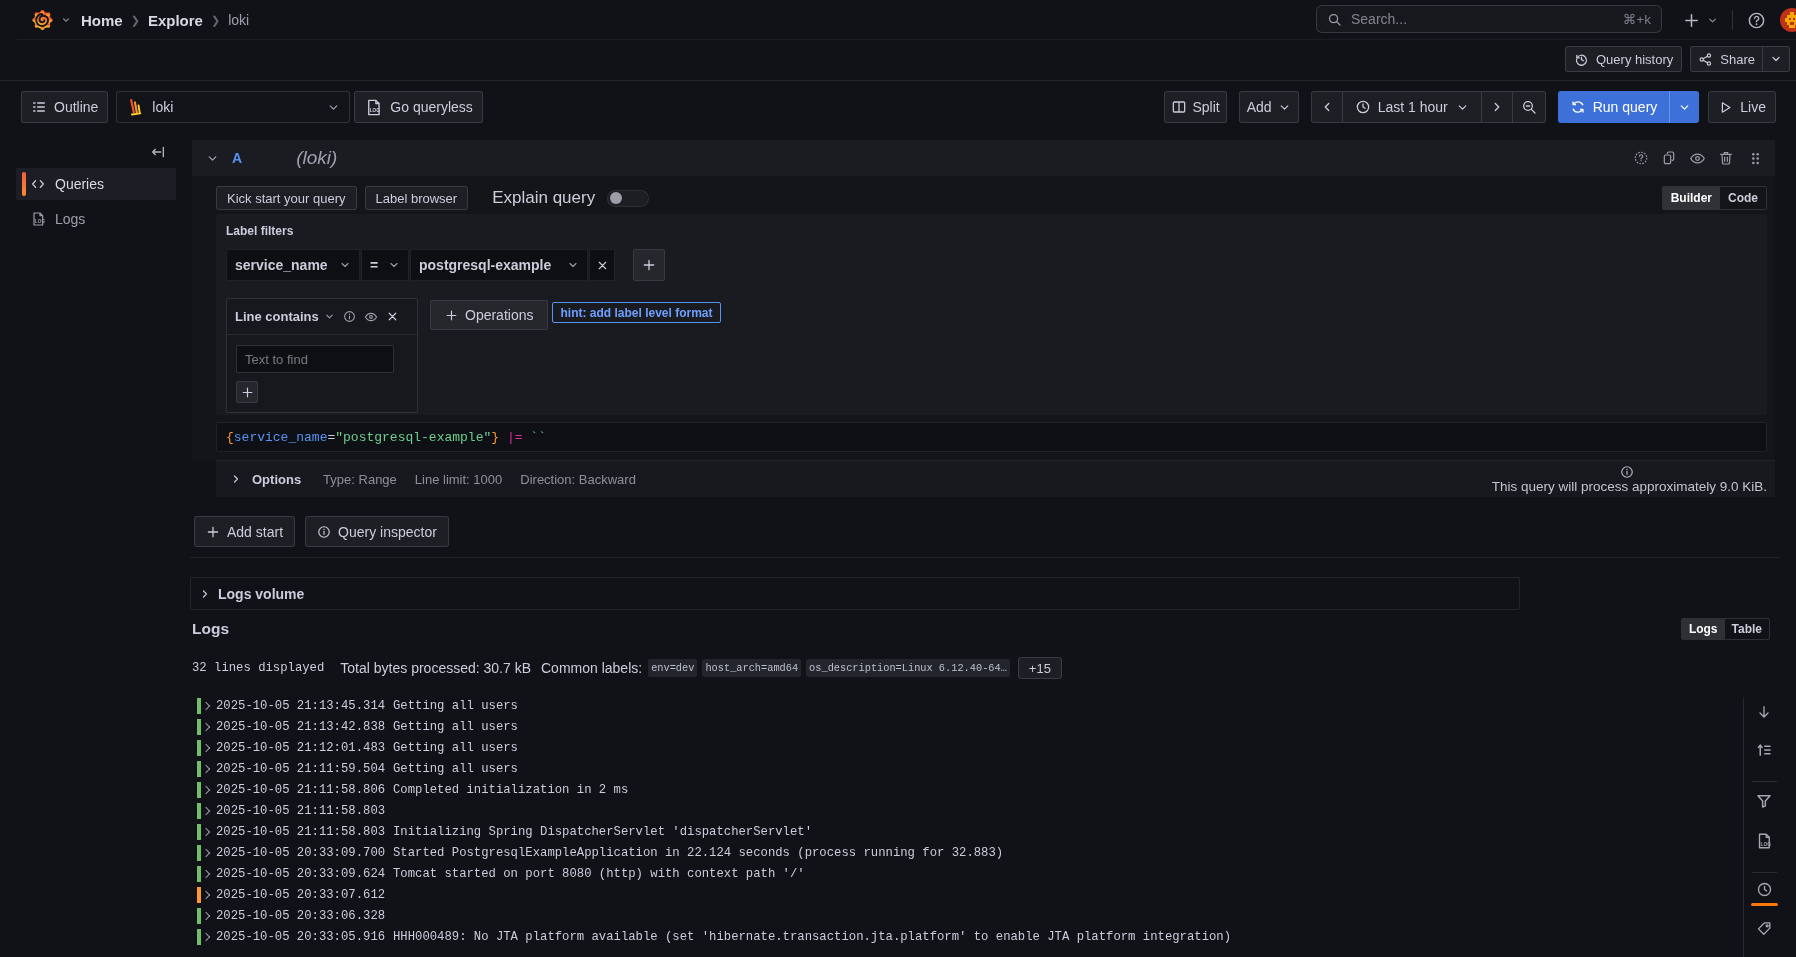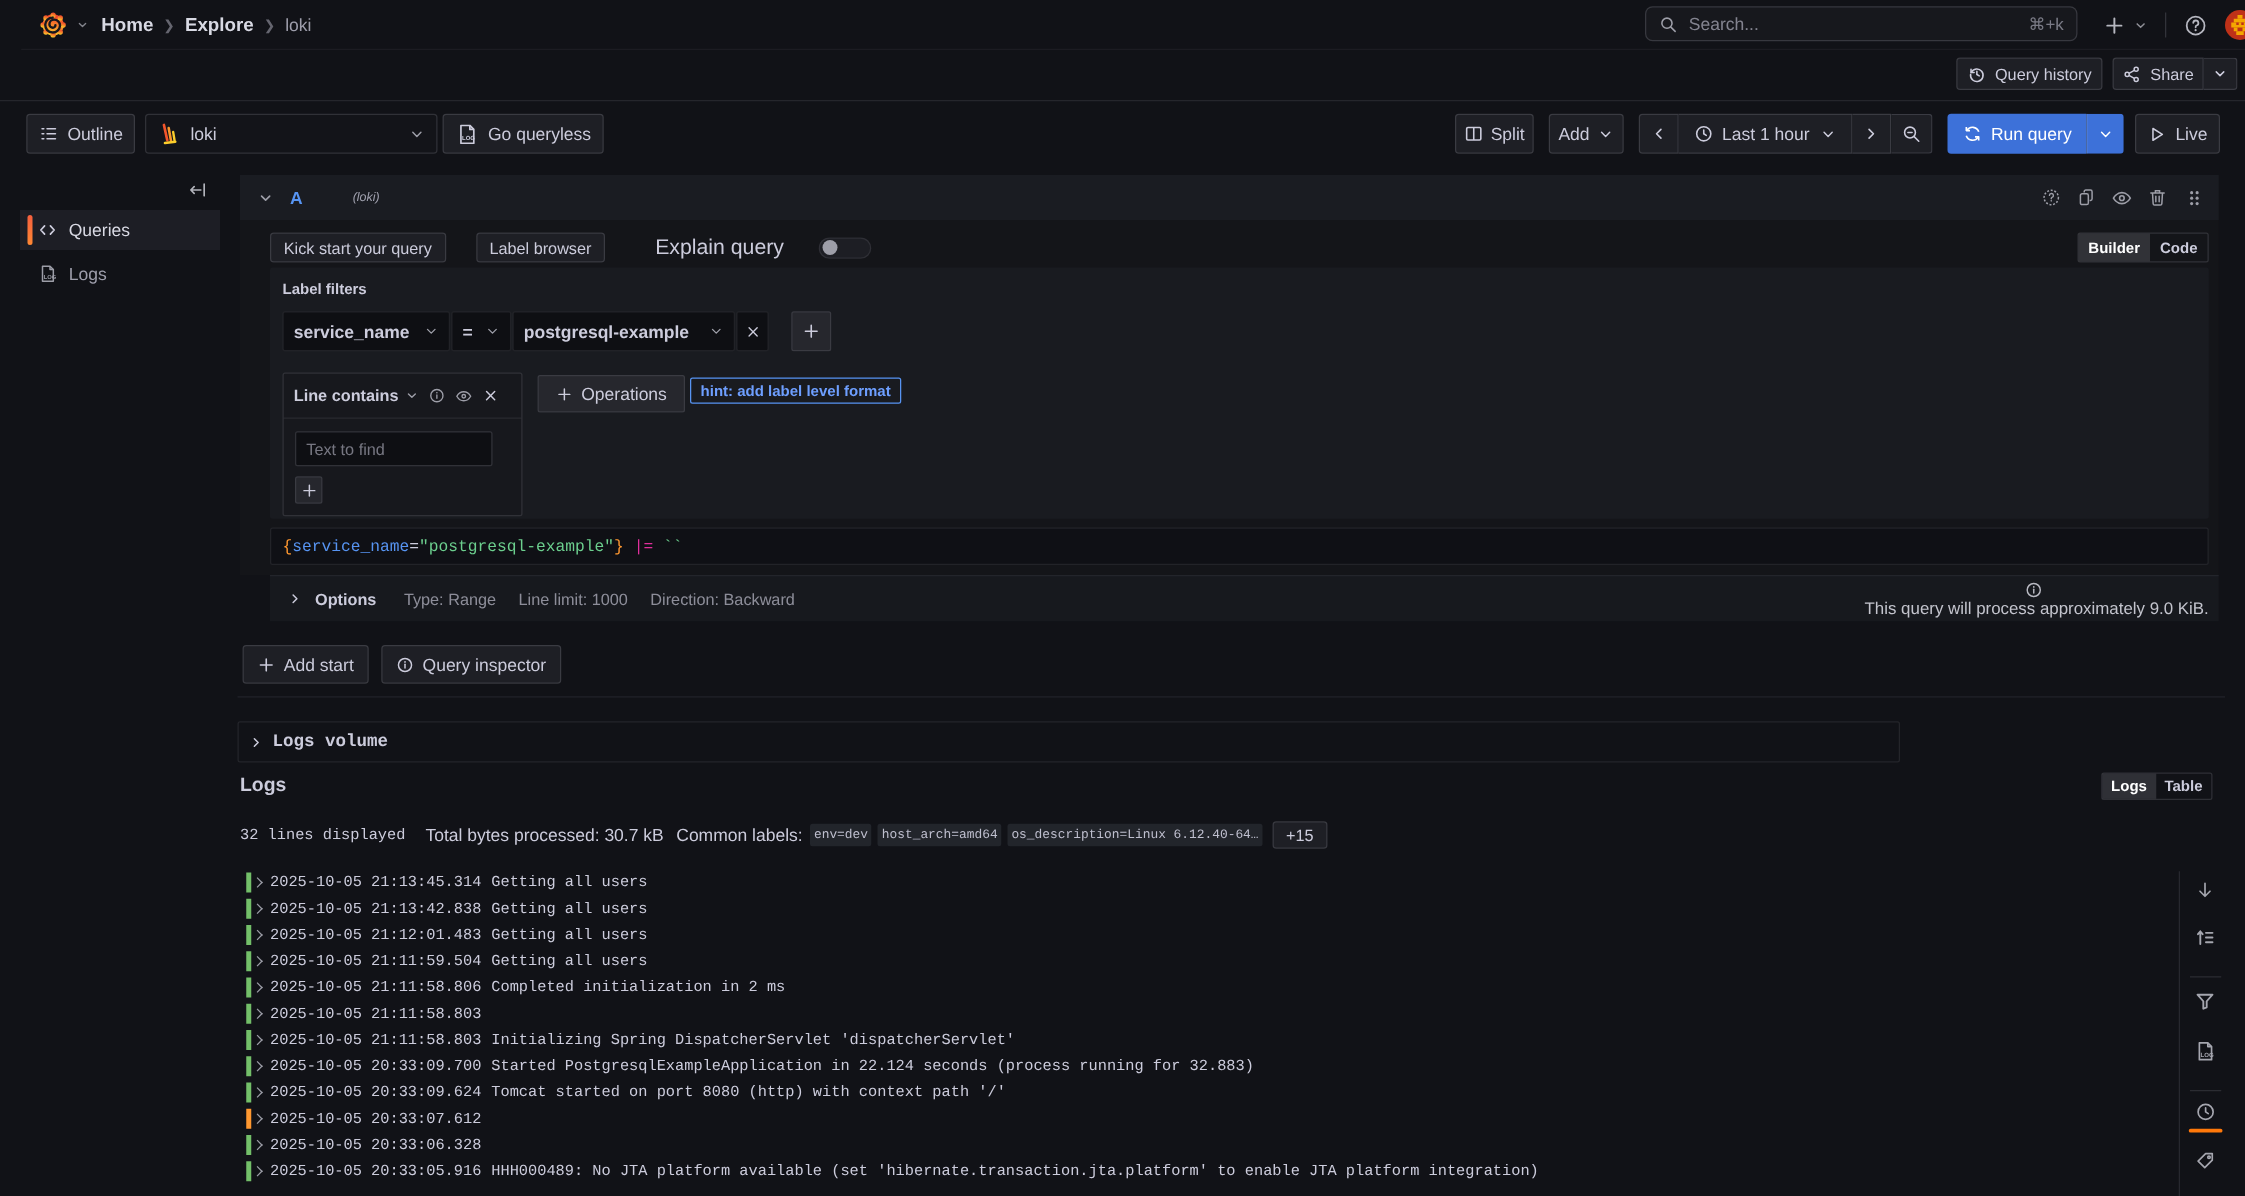--- a/index.html
+++ b/index.html
@@ -285,21 +285,21 @@
   </div>
 </div>
 
 <div id="main">
 
   <div id="qheader">
     <svg class="ic" width="13" height="13" viewBox="0 0 24 24" style="margin-left:14px;">
         <path d="M6 9l6 6 6-6" fill="none" stroke="#9d9ea8" stroke-width="2.4" stroke-linecap="round" stroke-linejoin="round"></path>
       </svg>
     <span style="margin-left:13px; color:#5794F2; font-weight:700; font-size:14px;">A</span>
-    <span style="margin-left:40px; font-style:italic; font-size:10px; color:rgba(204,204,220,0.75);">(loki)</span>
+    <span style="margin-left:54px; font-style:italic; font-size:19px; color:rgba(204,204,220,0.75);">(loki)</span>
     <div class="row" style="margin-left:auto; margin-right:12px;">
       <svg class="ic" width="16" height="16" viewBox="0 0 24 24" style="margin-left:12px;">
           <circle cx="12" cy="12" r="8.6" fill="none" stroke="#9d9ea8" stroke-width="1.8" stroke-dasharray="2.4 2"></circle>
           <path d="M9.8 9.4a2.4 2.4 0 1 1 3.1 2.5c-.6.22-.9.6-.9 1.2v.3" fill="none" stroke="#9d9ea8" stroke-width="1.7" stroke-linecap="round"></path>
           <circle cx="12" cy="16" r="1" fill="#9d9ea8"></circle>
         </svg>
       <svg class="ic" width="16" height="16" viewBox="0 0 24 24" style="margin-left:12px;">
           <path d="M9.5 6V5a2 2 0 0 1 2-2H17a2 2 0 0 1 2 2v8.5a2 2 0 0 1-2 2h-1" fill="none" stroke="#9d9ea8" stroke-width="1.8" stroke-linejoin="round"></path>
           <rect x="5" y="7.5" width="9.5" height="13" rx="2" fill="none" stroke="#9d9ea8" stroke-width="1.8"></rect>
         </svg>
@@ -318,21 +318,21 @@
             <circle cx="15.5" cy="12" r="2"></circle>
             <circle cx="8.5" cy="19" r="2"></circle>
             <circle cx="15.5" cy="19" r="2"></circle>
           </g>
         </svg>
     </div>
   </div>
 
   <div id="qbody" style="position:relative; height:284px;">
 
-    <div class="row" style="margin-top:2px;gap:16px;">
+    <div class="row" style="margin-top:2px;">
       <div class="btn" style="height:24px; font-size:13px; padding:0 10px;">Kick start your query</div>
       <div class="btn" style="height:24px; font-size:13px; padding:0 10px; margin-left:8px;">Label browser</div>
       <span style="margin-left:24px; font-size:17px; color:#ccccdc;">Explain query</span>
       <div style="margin-left:12px; width:42px; height:17px; border-radius:9px; background:#1d1e24; border:1px solid rgba(204,204,220,0.10); position:relative;">
         <div style="position:absolute; left:2px; top:1.5px; width:12px; height:12px; border-radius:50%; background:#9d9ea8;"></div>
       </div>
 
       <div class="row" style="margin-left:auto; border:1px solid rgba(204,204,220,0.16); border-radius:2px; height:24px;">
         <div style="background:rgba(204,204,220,0.16); color:#fff; font-size:12px; font-weight:600; height:22px; display:flex; align-items:center; padding:0 8px;">Builder</div>
         <div style="color:#ccccdc; font-size:12px; font-weight:600; height:22px; display:flex; align-items:center; padding:0 8px;">Code</div>
@@ -455,21 +455,21 @@
       <svg class="ic" width="14" height="14" viewBox="0 0 24 24">
           <circle cx="12" cy="12" r="9" fill="none" stroke="#ccccdc" stroke-width="2"></circle>
           <path d="M12 11v5" stroke="#ccccdc" stroke-width="2" stroke-linecap="round"></path>
           <circle cx="12" cy="7.8" r="1.2" fill="#ccccdc"></circle>
         </svg>
       <span class="lbl">Query inspector</span>
     </div>
   </div>
 
   <div style="margin-top:10px; height:1px; background:rgba(204,204,220,0.09); width:1590px; margin-left:-2px;"></div>
-  <div class="row" style="margin-top:19px; height:33px; border:1px solid rgba(204,204,220,0.10); border-radius:2px; padding:0 8px; width:1330px; margin-left:-2px;font-family:Liberation Mono, monospace;">
+  <div class="row" style="margin-top:19px; height:33px; border:1px solid rgba(204,204,220,0.10); border-radius:2px; padding:0 8px; width:1330px; margin-left:-2px;">
     <svg class="ic" width="12" height="12" viewBox="0 0 24 24">
         <path d="M9 6l6 6-6 6" fill="none" stroke="#ccccdc" stroke-width="2.4" stroke-linecap="round" stroke-linejoin="round"></path>
       </svg>
     <span style="margin-left:7px; font-size:14px; font-weight:600;">Logs volume</span>
   </div>
 
   <div class="row" style="margin-top:8px; height:22px;">
     <span style="font-size:15.5px; font-weight:600;">Logs</span>
     <div class="row" style="margin-left:auto; margin-right:5px; border:1px solid rgba(204,204,220,0.16); border-radius:2px; height:22px;">
       <div style="background:rgba(204,204,220,0.16); color:#fff; font-size:12px; font-weight:600; height:20px; display:flex; align-items:center; padding:0 7px;">Logs</div>

